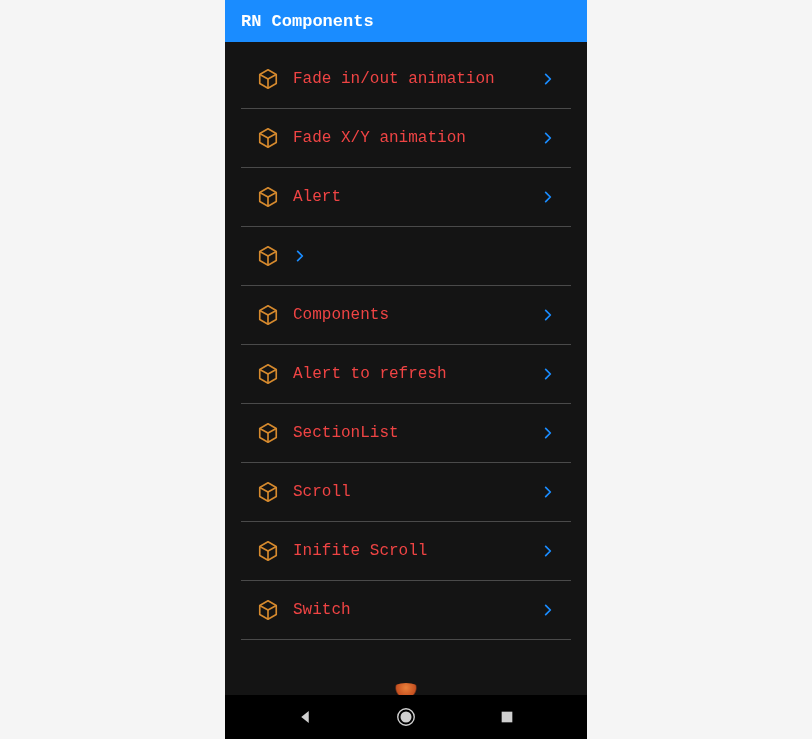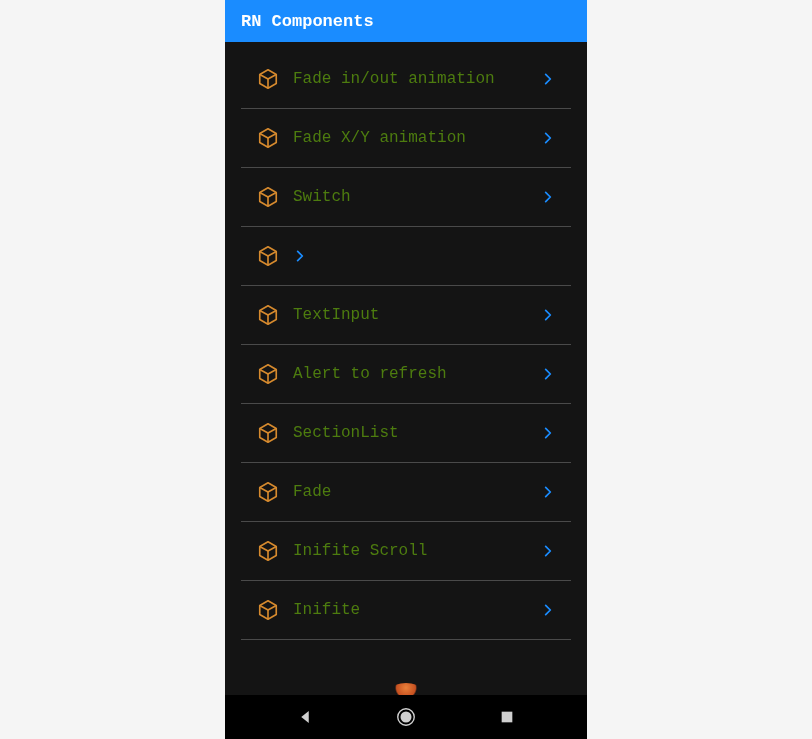--- a/index.html
+++ b/index.html
@@ -49,21 +49,21 @@
       cursor: pointer;
       position: relative;
     }
     .box-icon {
       width: 22px;
       height: 22px;
       margin-right: 14px;
       flex-shrink: 0;
     }
     .item-label {
-      color: #4d7c0f;
+      color: #ef4444;
       font-size: 16px;
       flex: 1;
     }
     .chevron-icon {
       width: 14px;
       height: 14px;
       flex-shrink: 0;
     }
     .home-dot {
       position: absolute;
@@ -125,97 +125,97 @@
         <svg class="chevron-icon" viewBox="0 0 24 24">
   <path d="M8 4 L16 12 L8 20" fill="none" stroke="#1a8cff" stroke-width="3" stroke-linecap="round" stroke-linejoin="round"></path>
 </svg>
       </div>
       <div class="list-item">
         <svg class="box-icon" viewBox="0 0 24 24">
   <path d="M12 2 L21 7 L21 17 L12 22 L3 17 L3 7 Z" fill="none" stroke="#d68a2e" stroke-width="1.8" stroke-linejoin="round"></path>
   <path d="M3 7 L12 12 L21 7" fill="none" stroke="#d68a2e" stroke-width="1.8" stroke-linejoin="round"></path>
   <path d="M12 12 L12 22" fill="none" stroke="#d68a2e" stroke-width="1.8"></path>
 </svg>
+        <span class="item-label">Alert</span>
+        <svg class="chevron-icon" viewBox="0 0 24 24">
+  <path d="M8 4 L16 12 L8 20" fill="none" stroke="#1a8cff" stroke-width="3" stroke-linecap="round" stroke-linejoin="round"></path>
+</svg>
+      </div>
+      <div class="list-item">
+        <svg class="box-icon" viewBox="0 0 24 24">
+  <path d="M12 2 L21 7 L21 17 L12 22 L3 17 L3 7 Z" fill="none" stroke="#d68a2e" stroke-width="1.8" stroke-linejoin="round"></path>
+  <path d="M3 7 L12 12 L21 7" fill="none" stroke="#d68a2e" stroke-width="1.8" stroke-linejoin="round"></path>
+  <path d="M12 12 L12 22" fill="none" stroke="#d68a2e" stroke-width="1.8"></path>
+</svg>
+        <svg class="chevron-icon" viewBox="0 0 24 24">
+  <path d="M8 4 L16 12 L8 20" fill="none" stroke="#1a8cff" stroke-width="3" stroke-linecap="round" stroke-linejoin="round"></path>
+</svg>
+      </div>
+      <div class="list-item">
+        <svg class="box-icon" viewBox="0 0 24 24">
+  <path d="M12 2 L21 7 L21 17 L12 22 L3 17 L3 7 Z" fill="none" stroke="#d68a2e" stroke-width="1.8" stroke-linejoin="round"></path>
+  <path d="M3 7 L12 12 L21 7" fill="none" stroke="#d68a2e" stroke-width="1.8" stroke-linejoin="round"></path>
+  <path d="M12 12 L12 22" fill="none" stroke="#d68a2e" stroke-width="1.8"></path>
+</svg>
+        <span class="item-label">Components</span>
+        <svg class="chevron-icon" viewBox="0 0 24 24">
+  <path d="M8 4 L16 12 L8 20" fill="none" stroke="#1a8cff" stroke-width="3" stroke-linecap="round" stroke-linejoin="round"></path>
+</svg>
+      </div>
+      <div class="list-item">
+        <svg class="box-icon" viewBox="0 0 24 24">
+  <path d="M12 2 L21 7 L21 17 L12 22 L3 17 L3 7 Z" fill="none" stroke="#d68a2e" stroke-width="1.8" stroke-linejoin="round"></path>
+  <path d="M3 7 L12 12 L21 7" fill="none" stroke="#d68a2e" stroke-width="1.8" stroke-linejoin="round"></path>
+  <path d="M12 12 L12 22" fill="none" stroke="#d68a2e" stroke-width="1.8"></path>
+</svg>
+        <span class="item-label">Alert to refresh</span>
+        <svg class="chevron-icon" viewBox="0 0 24 24">
+  <path d="M8 4 L16 12 L8 20" fill="none" stroke="#1a8cff" stroke-width="3" stroke-linecap="round" stroke-linejoin="round"></path>
+</svg>
+      </div>
+      <div class="list-item">
+        <svg class="box-icon" viewBox="0 0 24 24">
+  <path d="M12 2 L21 7 L21 17 L12 22 L3 17 L3 7 Z" fill="none" stroke="#d68a2e" stroke-width="1.8" stroke-linejoin="round"></path>
+  <path d="M3 7 L12 12 L21 7" fill="none" stroke="#d68a2e" stroke-width="1.8" stroke-linejoin="round"></path>
+  <path d="M12 12 L12 22" fill="none" stroke="#d68a2e" stroke-width="1.8"></path>
+</svg>
+        <span class="item-label">SectionList</span>
+        <svg class="chevron-icon" viewBox="0 0 24 24">
+  <path d="M8 4 L16 12 L8 20" fill="none" stroke="#1a8cff" stroke-width="3" stroke-linecap="round" stroke-linejoin="round"></path>
+</svg>
+      </div>
+      <div class="list-item">
+        <svg class="box-icon" viewBox="0 0 24 24">
+  <path d="M12 2 L21 7 L21 17 L12 22 L3 17 L3 7 Z" fill="none" stroke="#d68a2e" stroke-width="1.8" stroke-linejoin="round"></path>
+  <path d="M3 7 L12 12 L21 7" fill="none" stroke="#d68a2e" stroke-width="1.8" stroke-linejoin="round"></path>
+  <path d="M12 12 L12 22" fill="none" stroke="#d68a2e" stroke-width="1.8"></path>
+</svg>
+        <span class="item-label">Scroll</span>
+        <svg class="chevron-icon" viewBox="0 0 24 24">
+  <path d="M8 4 L16 12 L8 20" fill="none" stroke="#1a8cff" stroke-width="3" stroke-linecap="round" stroke-linejoin="round"></path>
+</svg>
+      </div>
+      <div class="list-item">
+        <svg class="box-icon" viewBox="0 0 24 24">
+  <path d="M12 2 L21 7 L21 17 L12 22 L3 17 L3 7 Z" fill="none" stroke="#d68a2e" stroke-width="1.8" stroke-linejoin="round"></path>
+  <path d="M3 7 L12 12 L21 7" fill="none" stroke="#d68a2e" stroke-width="1.8" stroke-linejoin="round"></path>
+  <path d="M12 12 L12 22" fill="none" stroke="#d68a2e" stroke-width="1.8"></path>
+</svg>
+        <span class="item-label">Inifite Scroll</span>
+        <svg class="chevron-icon" viewBox="0 0 24 24">
+  <path d="M8 4 L16 12 L8 20" fill="none" stroke="#1a8cff" stroke-width="3" stroke-linecap="round" stroke-linejoin="round"></path>
+</svg>
+      </div>
+      <div class="list-item">
+        <svg class="box-icon" viewBox="0 0 24 24">
+  <path d="M12 2 L21 7 L21 17 L12 22 L3 17 L3 7 Z" fill="none" stroke="#d68a2e" stroke-width="1.8" stroke-linejoin="round"></path>
+  <path d="M3 7 L12 12 L21 7" fill="none" stroke="#d68a2e" stroke-width="1.8" stroke-linejoin="round"></path>
+  <path d="M12 12 L12 22" fill="none" stroke="#d68a2e" stroke-width="1.8"></path>
+</svg>
         <span class="item-label">Switch</span>
-        <svg class="chevron-icon" viewBox="0 0 24 24">
-  <path d="M8 4 L16 12 L8 20" fill="none" stroke="#1a8cff" stroke-width="3" stroke-linecap="round" stroke-linejoin="round"></path>
-</svg>
-      </div>
-      <div class="list-item">
-        <svg class="box-icon" viewBox="0 0 24 24">
-  <path d="M12 2 L21 7 L21 17 L12 22 L3 17 L3 7 Z" fill="none" stroke="#d68a2e" stroke-width="1.8" stroke-linejoin="round"></path>
-  <path d="M3 7 L12 12 L21 7" fill="none" stroke="#d68a2e" stroke-width="1.8" stroke-linejoin="round"></path>
-  <path d="M12 12 L12 22" fill="none" stroke="#d68a2e" stroke-width="1.8"></path>
-</svg>
-        <svg class="chevron-icon" viewBox="0 0 24 24">
-  <path d="M8 4 L16 12 L8 20" fill="none" stroke="#1a8cff" stroke-width="3" stroke-linecap="round" stroke-linejoin="round"></path>
-</svg>
-      </div>
-      <div class="list-item">
-        <svg class="box-icon" viewBox="0 0 24 24">
-  <path d="M12 2 L21 7 L21 17 L12 22 L3 17 L3 7 Z" fill="none" stroke="#d68a2e" stroke-width="1.8" stroke-linejoin="round"></path>
-  <path d="M3 7 L12 12 L21 7" fill="none" stroke="#d68a2e" stroke-width="1.8" stroke-linejoin="round"></path>
-  <path d="M12 12 L12 22" fill="none" stroke="#d68a2e" stroke-width="1.8"></path>
-</svg>
-        <span class="item-label">TextInput</span>
-        <svg class="chevron-icon" viewBox="0 0 24 24">
-  <path d="M8 4 L16 12 L8 20" fill="none" stroke="#1a8cff" stroke-width="3" stroke-linecap="round" stroke-linejoin="round"></path>
-</svg>
-      </div>
-      <div class="list-item">
-        <svg class="box-icon" viewBox="0 0 24 24">
-  <path d="M12 2 L21 7 L21 17 L12 22 L3 17 L3 7 Z" fill="none" stroke="#d68a2e" stroke-width="1.8" stroke-linejoin="round"></path>
-  <path d="M3 7 L12 12 L21 7" fill="none" stroke="#d68a2e" stroke-width="1.8" stroke-linejoin="round"></path>
-  <path d="M12 12 L12 22" fill="none" stroke="#d68a2e" stroke-width="1.8"></path>
-</svg>
-        <span class="item-label">Alert to refresh</span>
-        <svg class="chevron-icon" viewBox="0 0 24 24">
-  <path d="M8 4 L16 12 L8 20" fill="none" stroke="#1a8cff" stroke-width="3" stroke-linecap="round" stroke-linejoin="round"></path>
-</svg>
-      </div>
-      <div class="list-item">
-        <svg class="box-icon" viewBox="0 0 24 24">
-  <path d="M12 2 L21 7 L21 17 L12 22 L3 17 L3 7 Z" fill="none" stroke="#d68a2e" stroke-width="1.8" stroke-linejoin="round"></path>
-  <path d="M3 7 L12 12 L21 7" fill="none" stroke="#d68a2e" stroke-width="1.8" stroke-linejoin="round"></path>
-  <path d="M12 12 L12 22" fill="none" stroke="#d68a2e" stroke-width="1.8"></path>
-</svg>
-        <span class="item-label">SectionList</span>
-        <svg class="chevron-icon" viewBox="0 0 24 24">
-  <path d="M8 4 L16 12 L8 20" fill="none" stroke="#1a8cff" stroke-width="3" stroke-linecap="round" stroke-linejoin="round"></path>
-</svg>
-      </div>
-      <div class="list-item">
-        <svg class="box-icon" viewBox="0 0 24 24">
-  <path d="M12 2 L21 7 L21 17 L12 22 L3 17 L3 7 Z" fill="none" stroke="#d68a2e" stroke-width="1.8" stroke-linejoin="round"></path>
-  <path d="M3 7 L12 12 L21 7" fill="none" stroke="#d68a2e" stroke-width="1.8" stroke-linejoin="round"></path>
-  <path d="M12 12 L12 22" fill="none" stroke="#d68a2e" stroke-width="1.8"></path>
-</svg>
-        <span class="item-label">Fade</span>
-        <svg class="chevron-icon" viewBox="0 0 24 24">
-  <path d="M8 4 L16 12 L8 20" fill="none" stroke="#1a8cff" stroke-width="3" stroke-linecap="round" stroke-linejoin="round"></path>
-</svg>
-      </div>
-      <div class="list-item">
-        <svg class="box-icon" viewBox="0 0 24 24">
-  <path d="M12 2 L21 7 L21 17 L12 22 L3 17 L3 7 Z" fill="none" stroke="#d68a2e" stroke-width="1.8" stroke-linejoin="round"></path>
-  <path d="M3 7 L12 12 L21 7" fill="none" stroke="#d68a2e" stroke-width="1.8" stroke-linejoin="round"></path>
-  <path d="M12 12 L12 22" fill="none" stroke="#d68a2e" stroke-width="1.8"></path>
-</svg>
-        <span class="item-label">Inifite Scroll</span>
-        <svg class="chevron-icon" viewBox="0 0 24 24">
-  <path d="M8 4 L16 12 L8 20" fill="none" stroke="#1a8cff" stroke-width="3" stroke-linecap="round" stroke-linejoin="round"></path>
-</svg>
-      </div>
-      <div class="list-item">
-        <svg class="box-icon" viewBox="0 0 24 24">
-  <path d="M12 2 L21 7 L21 17 L12 22 L3 17 L3 7 Z" fill="none" stroke="#d68a2e" stroke-width="1.8" stroke-linejoin="round"></path>
-  <path d="M3 7 L12 12 L21 7" fill="none" stroke="#d68a2e" stroke-width="1.8" stroke-linejoin="round"></path>
-  <path d="M12 12 L12 22" fill="none" stroke="#d68a2e" stroke-width="1.8"></path>
-</svg>
-        <span class="item-label">Inifite</span>
         <svg class="chevron-icon" viewBox="0 0 24 24">
   <path d="M8 4 L16 12 L8 20" fill="none" stroke="#1a8cff" stroke-width="3" stroke-linecap="round" stroke-linejoin="round"></path>
 </svg>
       </div>
     </div>
   <div class="home-dot"></div>
   <div class="nav-bar">
     <div class="nav-btn">
       <svg viewBox="0 0 24 24" width="18" height="18">
         <path d="M17 4 L7 12 L17 20 Z" fill="#d0d0d0"></path>

